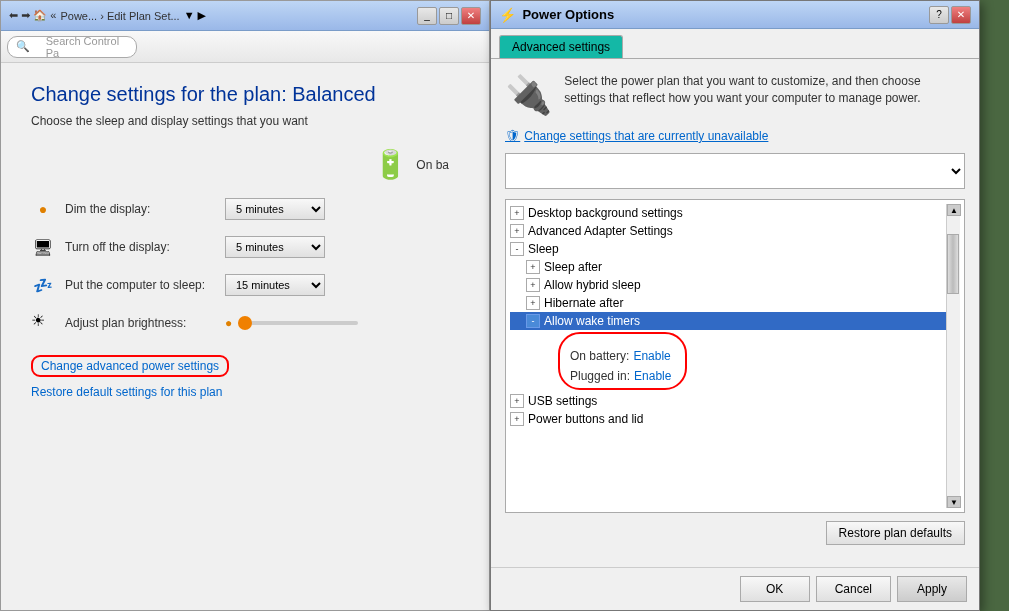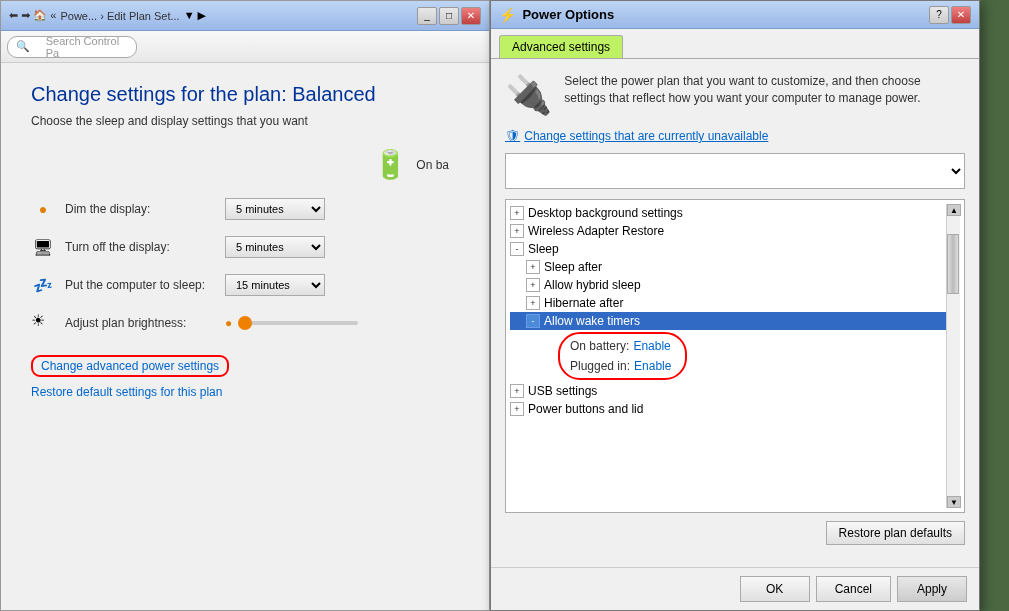--- a/index.html
+++ b/index.html
@@ -237,21 +237,21 @@
       padding: 6px 8px 0 8px;
       border-bottom: 1px solid #aaa;
       flex-shrink: 0;
     }
 
     .tab-item {
       display: inline-block;
       padding: 4px 12px;
       border: 1px solid #aaa;
       border-bottom: none;
-      background: #bef264;
+      background: #14b8a6;
       font-size: 12px;
       cursor: pointer;
       border-radius: 3px 3px 0 0;
     }
 
     .dialog-body {
       flex: 1;
       padding: 14px;
       overflow: hidden;
       display: flex;
@@ -525,21 +525,21 @@
       <div class="tree-panel-inner">
         <div class="tree-content">
 
           <div class="tree-item">
             <span class="tree-expand">+</span>
             <span>Desktop background settings</span>
           </div>
 
           <div class="tree-item">
             <span class="tree-expand">+</span>
-            <span>Wireless Adapter Restore</span>
+            <span>Advanced Adapter Settings</span>
           </div>
 
           <div class="tree-item">
             <span class="tree-expand">-</span>
             <span>Sleep</span>
           </div>
 
           <div class="tree-item tree-indent1">
             <span class="tree-expand">+</span>
             <span>Sleep after</span>
@@ -555,21 +555,21 @@
             <span>Hibernate after</span>
           </div>
 
           <div class="tree-item tree-indent1 selected">
             <span class="tree-expand">-</span>
             <span>Allow wake timers</span>
           </div>
 
           <div style="padding-left:48px; padding-top:2px; padding-bottom:2px;">
             <div style="display:inline-flex; flex-direction:column; gap:2px; border:2px solid red; border-radius:22px; padding:3px 10px;">
-              <div class="sub-item" style="padding-left:0;">
+              <div class="sub-item" style="padding-left:0;margin-top:10px;">
                 <span>On battery:</span>
                 <span class="sub-value">Enable</span>
               </div>
               <div class="sub-item" style="padding-left:0;">
                 <span>Plugged in:</span>
                 <span class="sub-value">Enable</span>
               </div>
             </div>
           </div>
 

